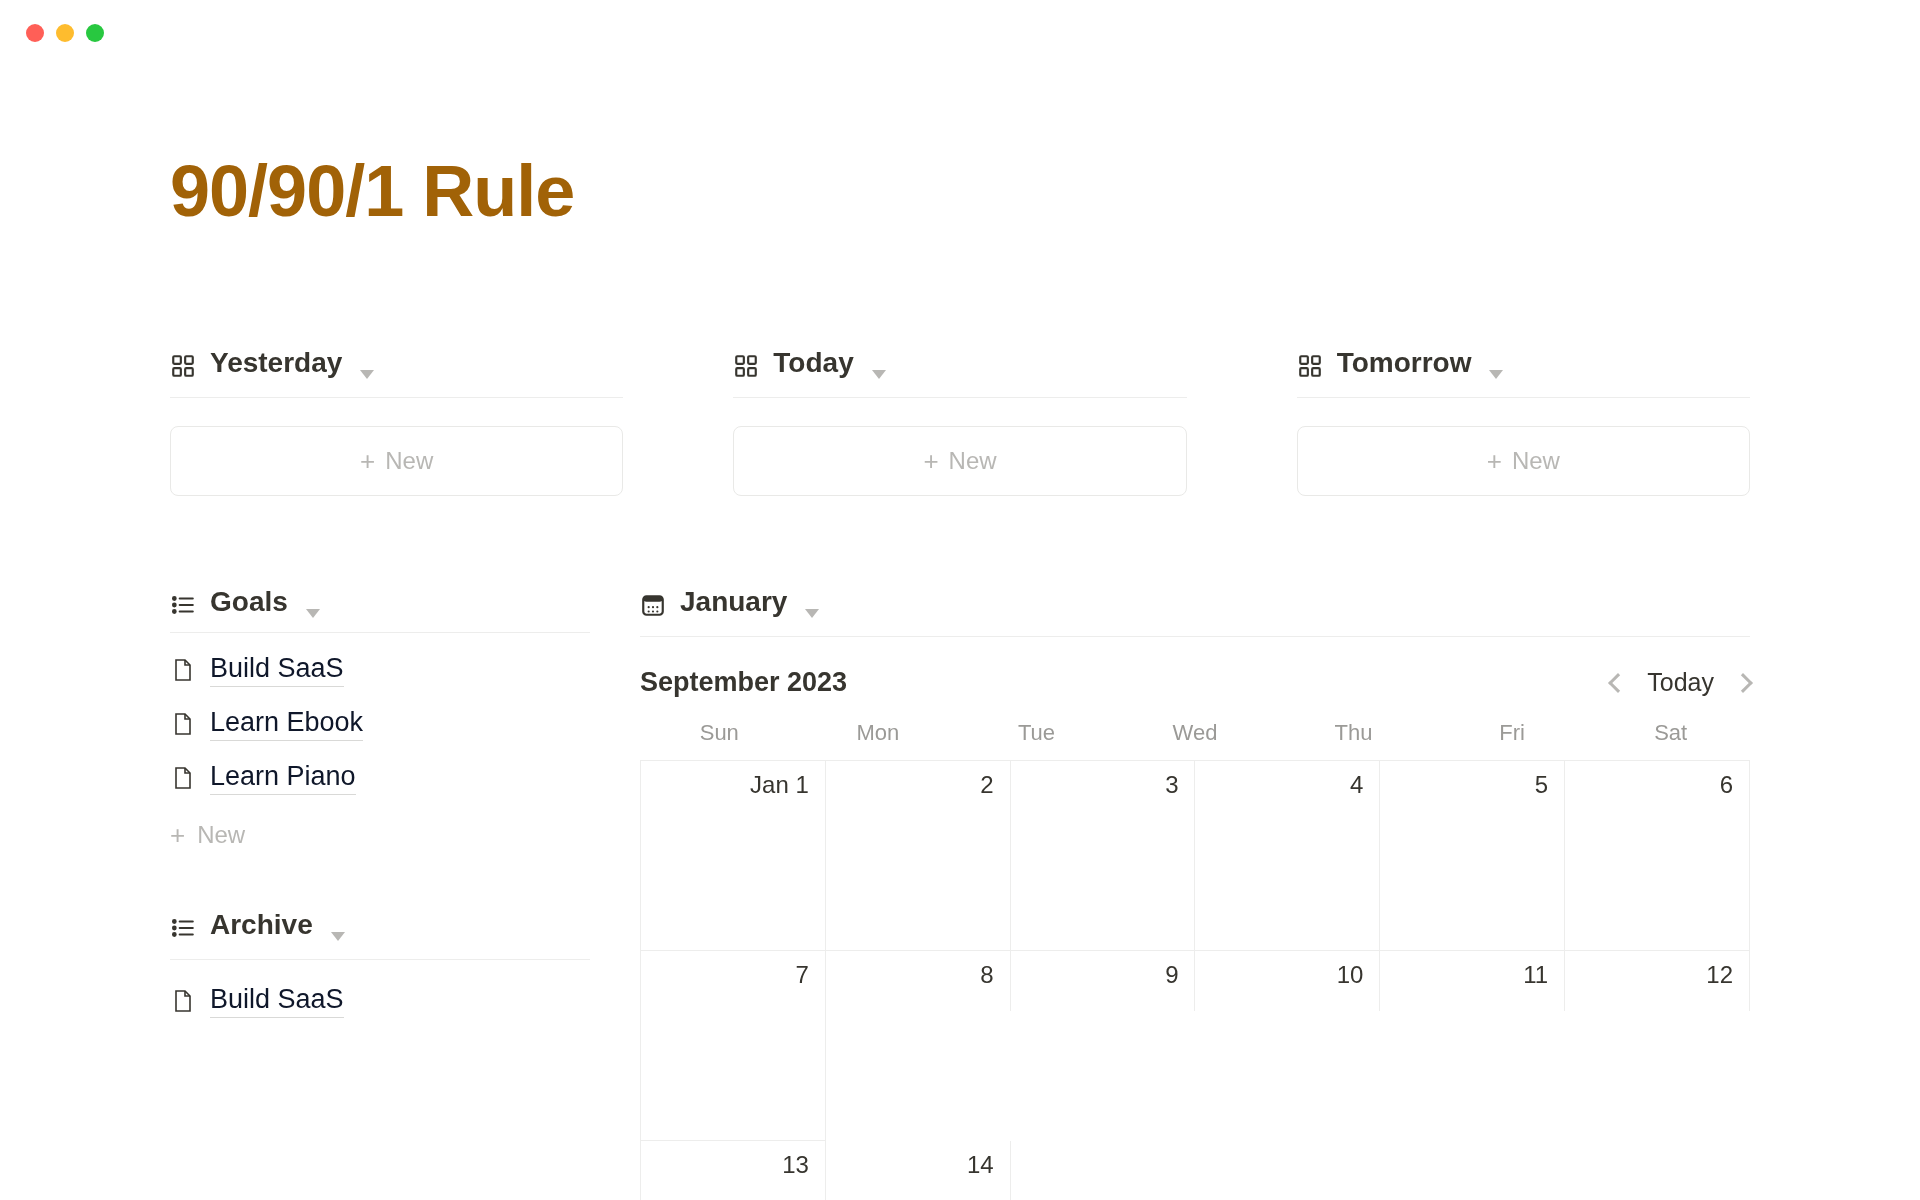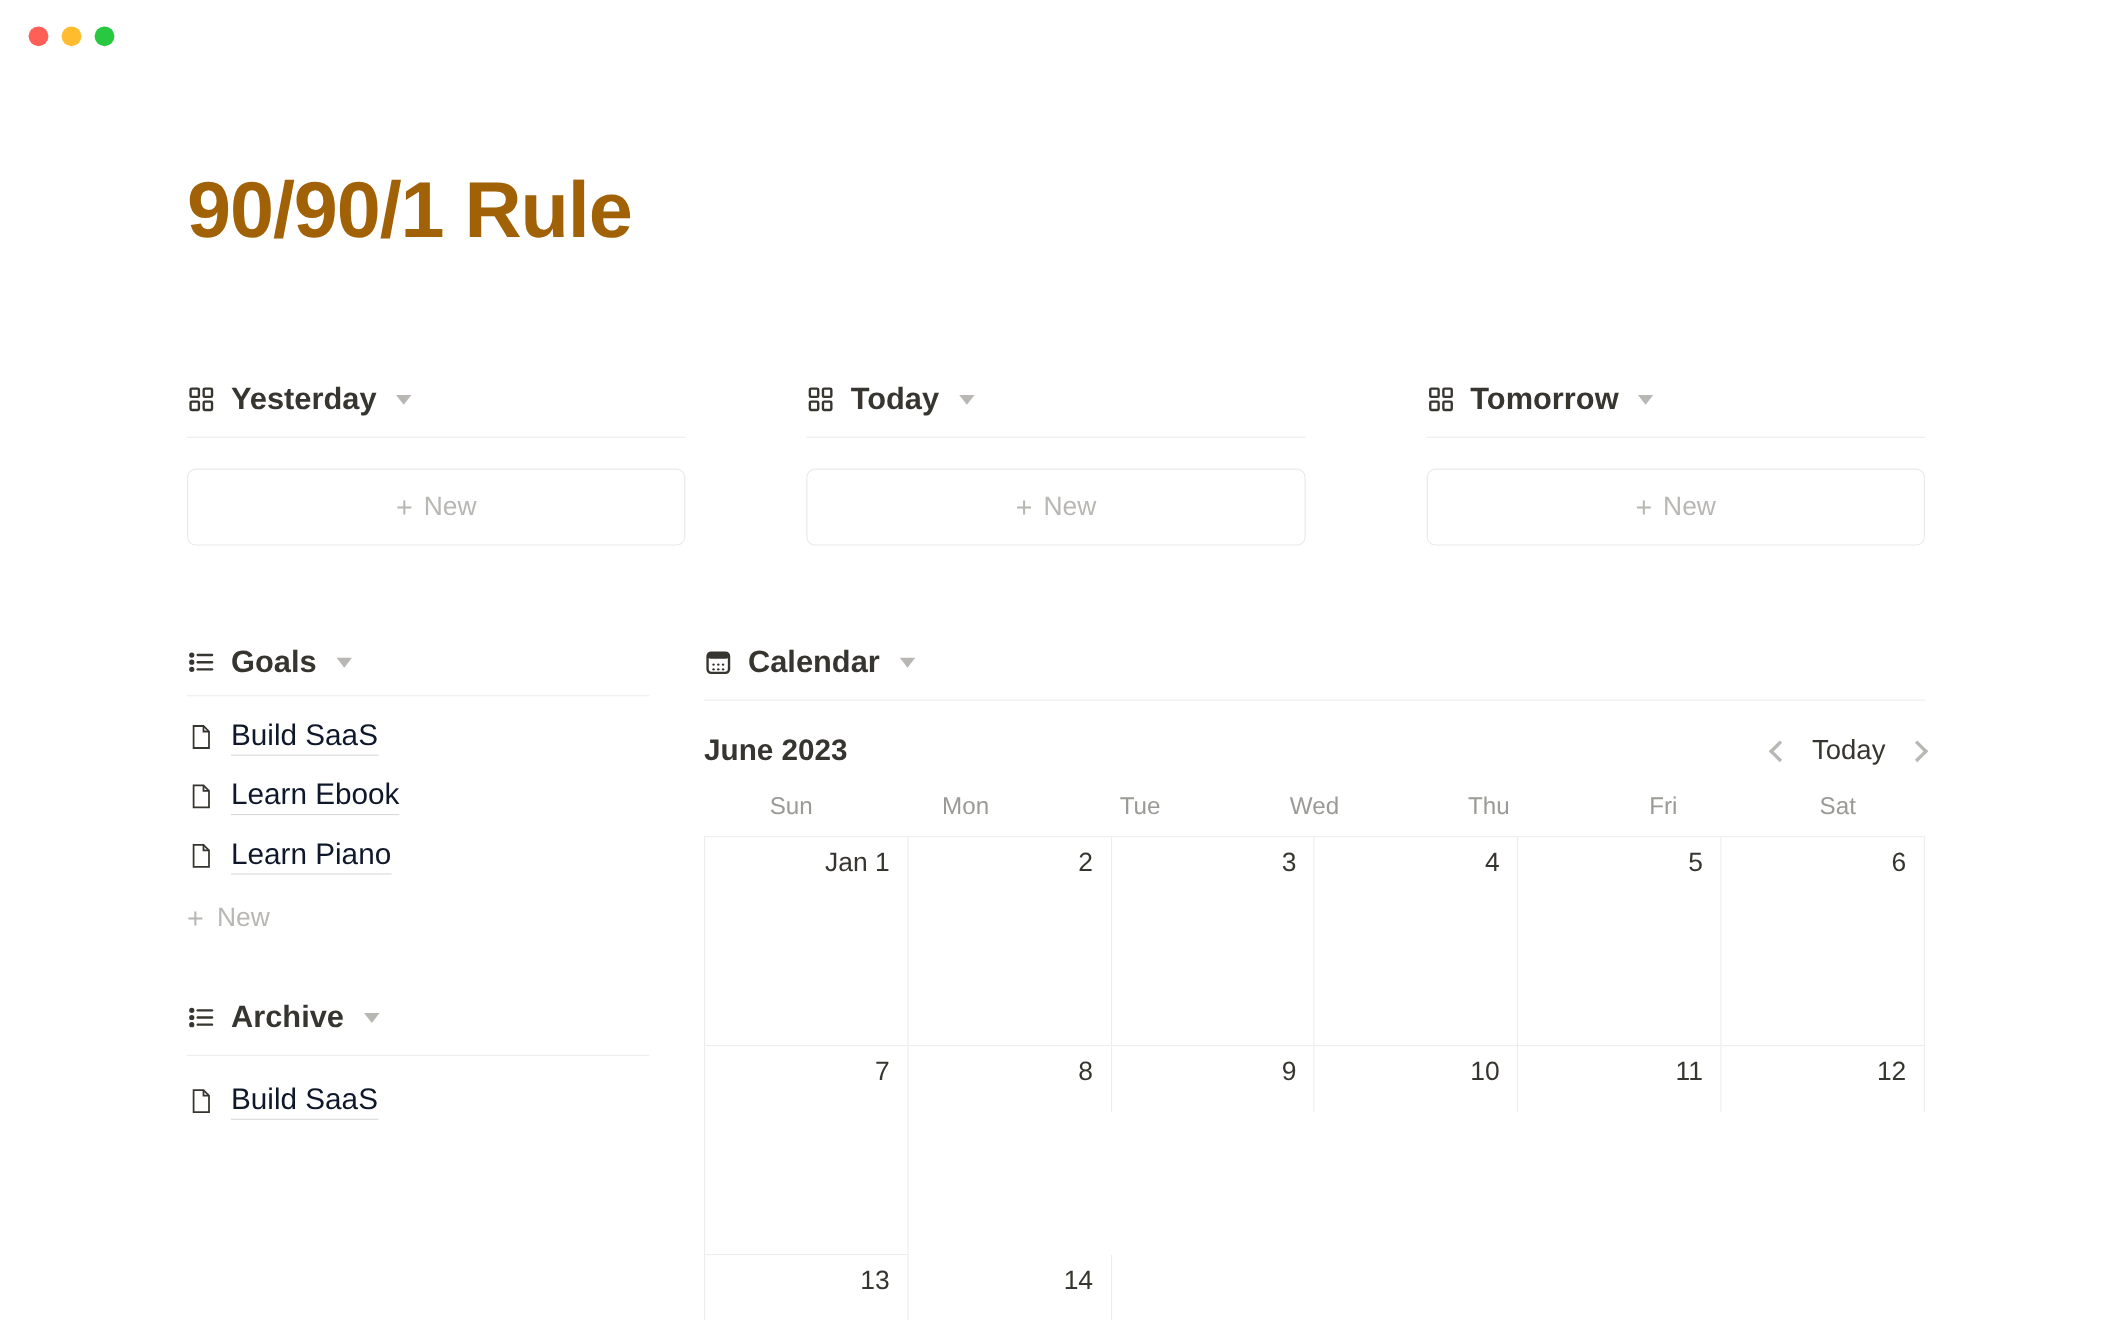--- a/index.html
+++ b/index.html
@@ -37,21 +37,21 @@
 
   .three-cols {
     display: grid;
     grid-template-columns: repeat(3, 1fr);
     column-gap: 110px;
     margin-top: 115px;
   }
 
   .view-header {
     display: flex;
-    align-items: center;
+    align-items: flex-end;
     gap: 14px;
     padding-bottom: 18px;
     border-bottom: 1px solid #ededec;
   }
   .view-header .label {
     font-size: 28px;
     font-weight: 600;
     color: #37352f;
   }
   .gallery-icon svg, .list-icon svg, .cal-icon svg { display:block; }
@@ -324,26 +324,26 @@
               <rect x="3" y="4" width="18" height="17" rx="3" fill="none" stroke="#37352f" stroke-width="2"></rect>
               <rect x="3" y="4" width="18" height="5" rx="3" fill="#37352f"></rect>
               <circle cx="8" cy="14" r="1"></circle>
               <circle cx="12" cy="14" r="1"></circle>
               <circle cx="16" cy="14" r="1"></circle>
               <circle cx="8" cy="18" r="1"></circle>
               <circle cx="12" cy="18" r="1"></circle>
               <circle cx="16" cy="18" r="1"></circle>
             </svg>
         </span>
-        <span class="label">Calendar</span>
+        <span class="label">January</span>
         <span class="chev-down"></span>
       </div>
 
       <div class="cal-header-row">
-        <div class="cal-month">June 2023</div>
+        <div class="cal-month">September 2023</div>
         <div class="cal-nav">
           <span class="chev left"></span>
           <span class="today-link">Today</span>
           <span class="chev right"></span>
         </div>
       </div>
 
       <div class="cal-grid">
         <div class="cal-weekdays">
           <div>Sun</div>

